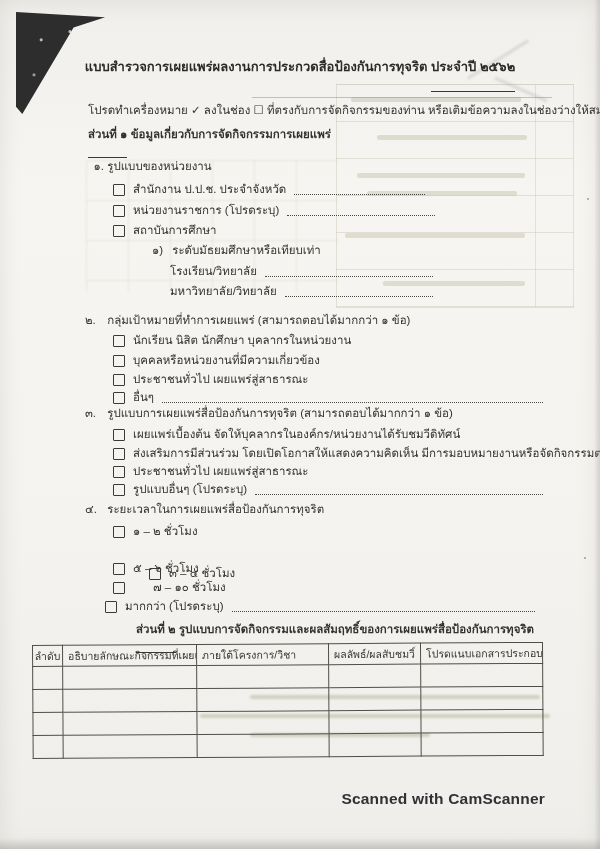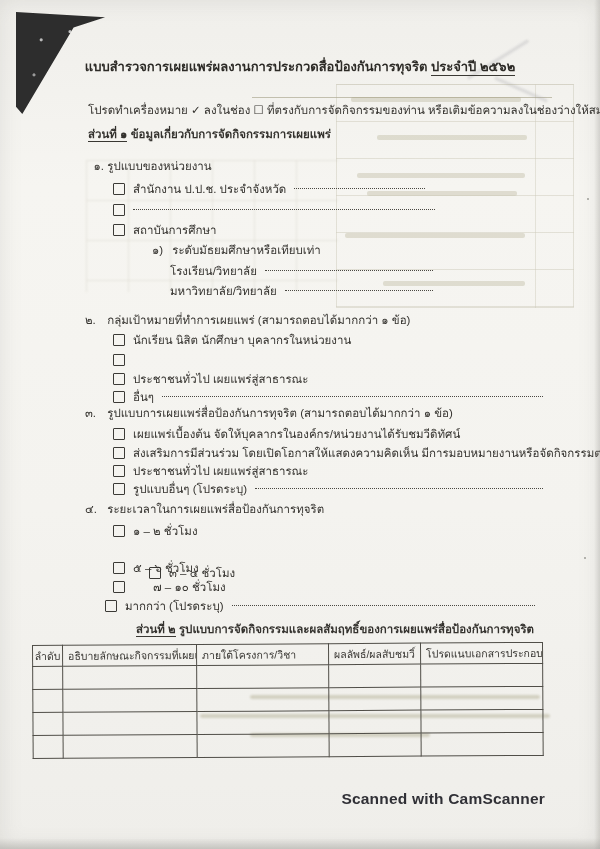--- a/index.html
+++ b/index.html
@@ -6,21 +6,21 @@
   .page{
     position:relative; width:600px; height:849px; overflow:hidden;
     background:linear-gradient(180deg,#f0efeb 0%,#f6f5f1 22%,#f4f3ef 60%,#efeeea 100%);
     box-shadow:inset 0 0 22px rgba(120,118,110,.16);
     font-family:"Liberation Sans","DejaVu Sans",sans-serif;
     color:#34322e;
   }
   .abs{position:absolute; white-space:nowrap;}
   .line{position:absolute; white-space:nowrap; font-size:11.5px; line-height:15px; height:16px;}
   .bold{font-weight:bold;}
-  .ul{border-bottom:1.2px solid #3a3833; padding-bottom:1px;text-align:center;}
+  .ul{border-bottom:1.2px solid #3a3833; padding-bottom:17px;text-align:center;}
 
   
   .fold{
     position:absolute; left:16px; top:11px; width:90px; height:103px; z-index:5;
     background-color:#2d2d2d;
     background-image:
       radial-gradient(circle at 28% 28%, #b9b9b9 0 1px, transparent 2px),
       radial-gradient(circle at 45% 48%, #a8a8a8 0 1px, transparent 2px),
       radial-gradient(circle at 20% 62%, #9a9a9a 0 1px, transparent 2px),
       radial-gradient(circle at 60% 20%, #c4c4c4 0 1px, transparent 2px);
@@ -49,21 +49,21 @@
   .smudge-b{left:492px; top:88px; width:58px; height:3px; transform:rotate(24deg);}
   .edge-bottom{position:absolute; left:0; right:0; bottom:0; height:11px;
     background:linear-gradient(180deg, transparent, rgba(150,148,142,.4)); z-index:4;}
   .edge-right{position:absolute; top:0; bottom:0; right:0; width:6px;
     background:linear-gradient(270deg, rgba(150,148,142,.28), transparent); z-index:4;}
   .speck{position:absolute; width:2px; height:2px; border-radius:50%; background:rgba(90,88,82,.55); z-index:3;}
 
   
   .content{position:absolute; inset:0; z-index:2;}
   .title{left:0; right:0; top:56px; text-align:center; font-size:13px; font-weight:bold; color:#2c2a26;}
-  .opt{display:flex; align-items:center; gap:8px;}
+  .opt{display:flex; align-items:flex-end; gap:8px;}
   .cb{
     flex:none; width:10px; height:10px; border:1.4px solid #3b3a36; border-radius:1px;
     margin-bottom:1px; background:transparent;
   }
   .dots{flex:1; border-bottom:1.6px dotted #4a4842; margin-bottom:2px; min-width:20px;}
   .num{display:inline-block; min-width:19px;}
   .subnum{display:inline-block; min-width:17px;}
 
   
   .sheet-table{
@@ -124,20 +124,21 @@
       <span class="num">๑.</span>
       <span>รูปแบบของหน่วยงาน</span>
     </div>
     <div class="line opt" style="left:113px;top:181px;width:312px;">
       <span class="cb"></span>
       <span>สำนักงาน ป.ป.ช. ประจำจังหวัด</span>
       <span class="dots"></span>
     </div>
     <div class="line opt" style="left:113px;top:202px;width:322px;">
       <span class="cb"></span>
+      <span>หน่วยงานราชการ (โปรดระบุ)</span>
       <span class="dots"></span>
     </div>
     <div class="line opt" style="left:113px;top:222px;">
       <span class="cb"></span>
       <span>สถาบันการศึกษา</span>
     </div>
     <div class="line" style="left:152px;top:243px;">
       <span class="subnum">๑)</span>
       <span>ระดับมัธยมศึกษาหรือเทียบเท่า</span>
     </div>
@@ -153,20 +154,21 @@
     <div class="line" style="left:85px;top:313px;">
       <span class="num">๒.</span>
       <span>กลุ่มเป้าหมายที่ทำการเผยแพร่ (สามารถตอบได้มากกว่า ๑ ข้อ)</span>
     </div>
     <div class="line opt" style="left:113px;top:332px;">
       <span class="cb"></span>
       <span>นักเรียน นิสิต นักศึกษา บุคลากรในหน่วยงาน</span>
     </div>
     <div class="line opt" style="left:113px;top:352px;">
       <span class="cb"></span>
+      <span>บุคคลหรือหน่วยงานที่มีความเกี่ยวข้อง</span>
     </div>
     <div class="line opt" style="left:113px;top:371px;">
       <span class="cb"></span>
       <span>ประชาชนทั่วไป เผยแพร่สู่สาธารณะ</span>
     </div>
     <div class="line opt" style="left:113px;top:389px;width:430px;">
       <span class="cb"></span>
       <span>อื่นๆ</span>
       <span class="dots"></span>
     </div>

